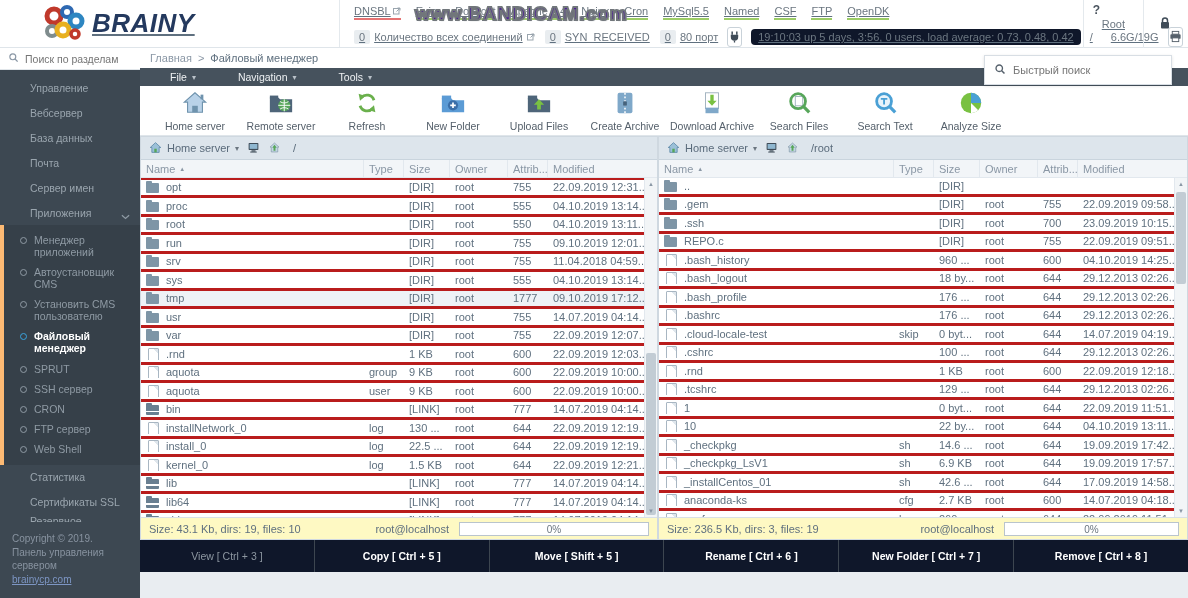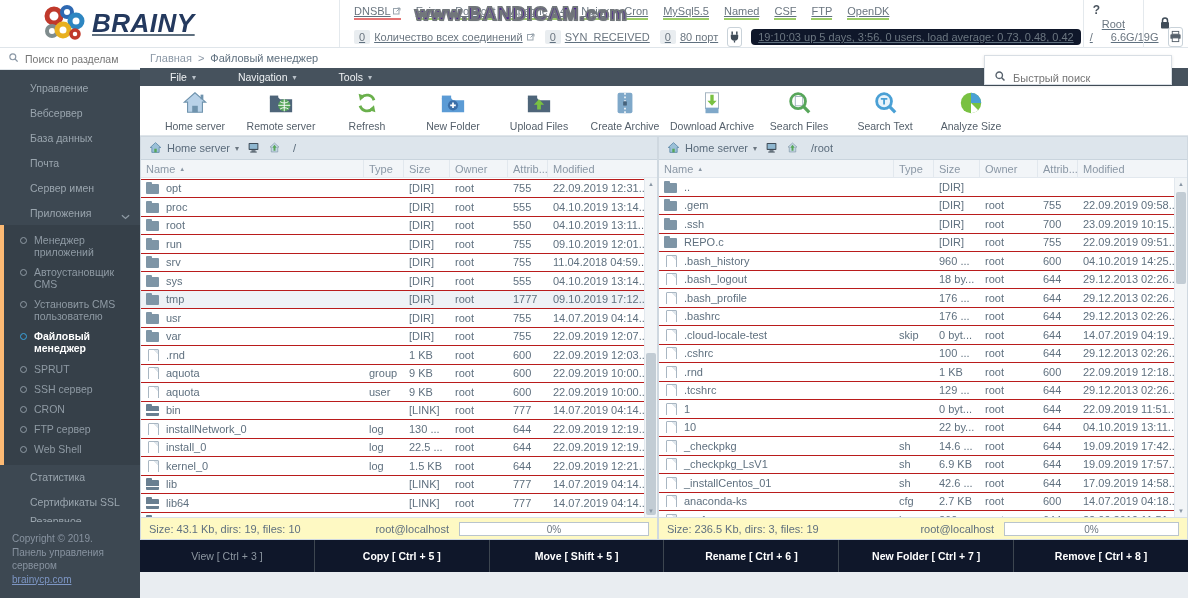--- a/index.html
+++ b/index.html
@@ -51,21 +51,21 @@
   #sb-copy a { color:#7d96c4; text-decoration:underline; cursor:pointer; }
 
   
   #content { flex:1; display:flex; flex-direction:column; min-width:0; position:relative; }
   #crumbs { height:20px; background:#fff; display:flex; align-items:center; padding-left:10px; gap:6px; color:#8a97a5; flex:none; }
   #crumbs .cur { color:#5f707f; }
   #menubar { height:18px; background:#46525d; display:flex; align-items:center; padding-left:10px; gap:22px; flex:none; }
   .menu-item { color:#eef1f3; display:inline-flex; align-items:center; gap:5px; cursor:pointer; font-size:10.5px;padding-left:20px; }
   .menu-item .car { font-size:8px; color:#b9c1c8; }
   #quick-search { position:absolute; top:7px; right:16px; width:188px; height:30px; background:#fff; z-index:8;
-    border:1px solid #d8dee4; box-shadow:0 1px 3px rgba(0,0,0,.12); display:flex; align-items:flex-end; padding:0 9px; gap:7px;margin-left:17px; }
+    border:1px solid #d8dee4; box-shadow:0 1px 3px rgba(0,0,0,.12); display:flex; align-items:center; padding:0 9px; gap:7px;margin-left:17px; }
   #quick-search svg { width:12px; height:12px; color:#55606b; flex:none; }
   #quick-search input { border:0; outline:0; width:100%; font-size:11px; color:#5f707f; font-family:"Liberation Sans",sans-serif; }
 
   
   #toolbar { height:50px; background:#fff; border-bottom:1px solid #dfe5ea; display:flex; align-items:center; padding-left:14px; gap:4px; flex:none; }
   .tb-btn { min-width:82px; height:46px; display:flex; flex-direction:column; align-items:center; justify-content:center; gap:2px; cursor:pointer; }
   .tb-btn svg { width:26px; height:26px; }
   .tb-btn .lbl { color:#55606b; font-size:10.5px; white-space:nowrap; }
 
   
@@ -83,21 +83,21 @@
   .colhdr .c:last-child { border-right:0; }
   .sort-car { font-size:6px; color:#8a97a5; }
   .c.name { flex:1; min-width:0; }
   .c.type { width:40px; flex:none; }
   .c.size { width:46px; flex:none; }
   .c.owner { width:58px; flex:none; }
   .c.attrib { width:40px; flex:none; }
   .c.modified { width:96px; flex:none; }
   .rows { flex:1; overflow:hidden; position:relative; padding-right:13px; }
   #pane-left .rows .row:first-child { margin-top:-17px; }
-  .row { height:18.5px; display:flex; align-items:center; border-bottom:1px solid #b91c1c; cursor:pointer; white-space:nowrap; }
+  .row { height:18.5px; display:flex; align-items:center; border-bottom:3px solid #b91c1c; cursor:pointer; white-space:nowrap; }
   .row.selected { background:#eef2f6; }
   .row .c { padding:0 5px; overflow:hidden; }
   .row .c.name { display:flex; align-items:center; }
   .fi { display:inline-block; width:14px; height:12px; position:relative; margin-right:6px; flex:none; }
   .fi-folder::before { content:''; position:absolute; left:0; top:0; width:6px; height:4px; background:#7e95a6; border-radius:1px 1px 0 0; }
   .fi-folder::after { content:''; position:absolute; left:0; top:2px; width:13px; height:10px; background:#7e95a6; border-radius:1px; }
   .fi-folder-link::before { content:''; position:absolute; left:0; top:0; width:6px; height:4px; background:#697f91; border-radius:1px 1px 0 0; }
   .fi-folder-link::after { content:''; position:absolute; left:0; top:2px; width:13px; height:10px; border-radius:1px;
     background:linear-gradient(#697f91 55%, #fff 55%, #fff 72%, #697f91 72%); }
   .fi-file::after { content:''; position:absolute; left:2px; top:0; width:9px; height:12px; background:#fff; border:1px solid #a8b6c2; border-radius:1px;

